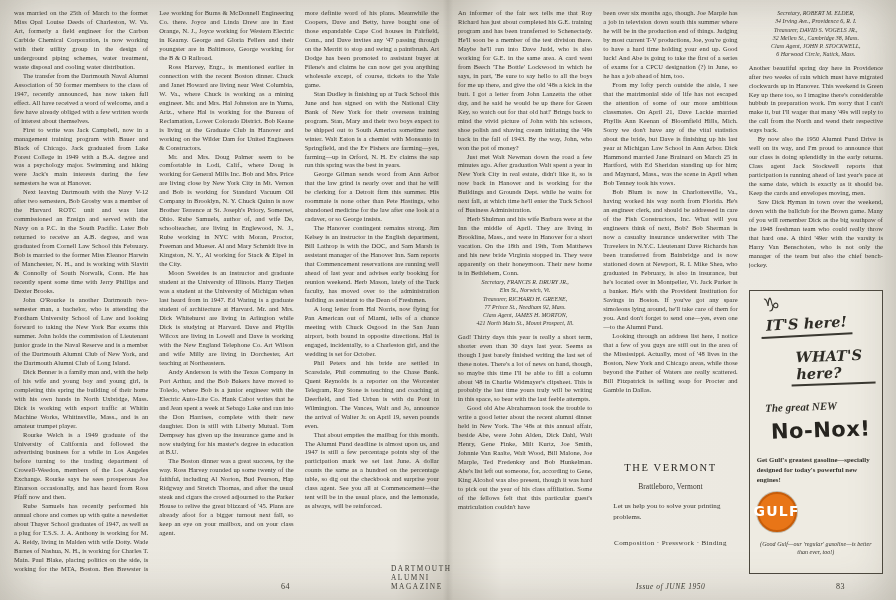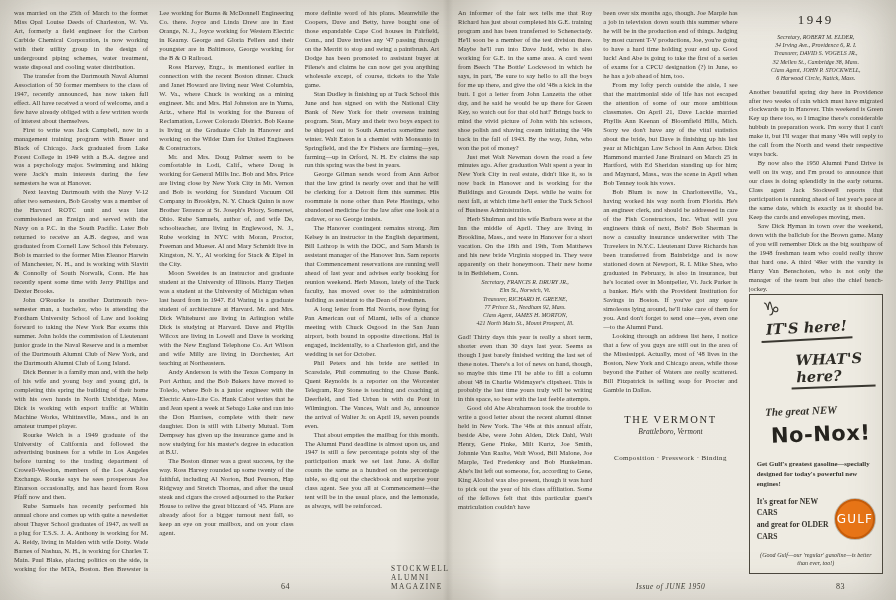--- a/index.html
+++ b/index.html
@@ -37,22 +37,22 @@
     text-align:center;font-size:13px;letter-spacing:2.5px;
     font-weight:400;margin:7px 0 4px;color:#2d2b26;
   }
   .officers{text-align:center;font-size:5.9px;line-height:1.4;margin:0 0 5px;}
   .officers p.officer-line{margin:0;font-style:italic;}
   
   .ad-vermont{
     margin-top:auto;height:190px;box-sizing:border-box;
     padding:18px 6px 4px;text-align:center;
   }
-  .vt-name{font-size:10.5px;letter-spacing:1.6px;line-height:1.4;color:#2c2a25;}
-  .vt-loc{font-style:italic;font-size:7.5px;}
+  .vt-name{font-size:10.5px;letter-spacing:1.6px;line-height:1.4;color:#2c2a25;margin-top:48px;}
+  .vt-loc{font-size:7.5px;margin-top:7px;}
   .vt-body{text-align:left;font-size:7px;line-height:1.62;margin-top:13px;padding:0 4px;}
   .vt-body2{text-align:left;font-size:7px;line-height:1.62;margin-top:8px;padding:0 4px;}
   .vt-services{font-size:7px;margin-top:16px;letter-spacing:.4px;}
   
   .ad-gulf{
     margin-top:auto;height:284px;box-sizing:border-box;
     border:1px solid #4c483e;background:#eeebe2;
     padding:4px 7px 3px;position:relative;overflow:hidden;
   }
   .gulf-ornament{
@@ -75,22 +75,22 @@
     font-size:21px;letter-spacing:.5px;color:#26241f;
     margin:2px 0 0 14px;transform:rotate(-2deg);
   }
   .gulf-pitch{font-weight:bold;font-size:6.8px;line-height:1.45;margin-top:10px;text-align:left;}
   .gulf-row{display:flex;align-items:center;justify-content:space-between;margin-top:7px;}
   .gulf-cars{font-weight:bold;font-size:7.6px;line-height:1.55;text-align:left;}
   .gulf-disc{
     width:36px;height:36px;border-radius:50%;flex:0 0 auto;
     background:#e87517;border:2px solid #c75d0a;color:#fff;
     display:flex;align-items:center;justify-content:center;
-    font-family:"DejaVu Sans",sans-serif;font-weight:normal;
-    font-size:12px;letter-spacing:1.2px;
+    font-family:"DejaVu Sans",sans-serif;font-weight:bold;
+    font-size:14px;letter-spacing:1.2px;
     box-shadow:0 0 0 1px rgba(60,40,10,.25);
   }
   .gulf-foot{font-style:italic;font-size:6px;text-align:center;margin-top:8px;}
   
   .folio{position:absolute;bottom:9px;font-size:8px;letter-spacing:.5px;color:#3a3831;}
   .folio-82{left:281px;}
   .footer-mag{left:391px;font-size:7.3px;letter-spacing:1.6px;}
   .footer-issue{left:188px;font-style:italic;font-size:7.5px;}
   .folio-83{left:388px;}
 </style>
@@ -123,21 +123,21 @@
           <p class="para">more definite word of his plans. Meanwhile the Coopers, Dave and Betty, have bought one of those expandable Cape Cod houses in Fairfield, Conn., and Dave invites any '47 passing through on the Merritt to stop and swing a paintbrush. Art Dodge has been promoted to assistant buyer at Filene's and claims he can now get you anything wholesale except, of course, tickets to the Yale game.</p>
           <p class="para">Stan Dudley is finishing up at Tuck School this June and has signed on with the National City Bank of New York for their overseas training program. Stan, Mary and their two boys expect to be shipped out to South America sometime next winter. Walt Eaton is a chemist with Monsanto in Springfield, and the Ev Fishers are farming—yes, farming—up in Orford, N. H. Ev claims the sap run this spring was the best in years.</p>
           <p class="para">George Gilman sends word from Ann Arbor that the law grind is nearly over and that he will be clerking for a Detroit firm this summer. His roommate is none other than Pete Hastings, who abandoned medicine for the law after one look at a cadaver, or so George insists.</p>
           <p class="para">The Hanover contingent remains strong. Jim Kelsey is an instructor in the English department, Bill Lathrop is with the DOC, and Sam Marsh is assistant manager of the Hanover Inn. Sam reports that Commencement reservations are running well ahead of last year and advises early booking for reunion weekend. Herb Mason, lately of the Tuck faculty, has moved over to the administration building as assistant to the Dean of Freshmen.</p>
           <p class="para">A long letter from Hal Norris, now flying for Pan American out of Miami, tells of a chance meeting with Chuck Osgood in the San Juan airport, both bound in opposite directions. Hal is engaged, incidentally, to a Charleston girl, and the wedding is set for October.</p>
           <p class="para">Phil Peters and his bride are settled in Scarsdale, Phil commuting to the Chase Bank. Quent Reynolds is a reporter on the Worcester Telegram, Ray Stone is teaching and coaching at Deerfield, and Ted Urban is with du Pont in Wilmington. The Vances, Walt and Jo, announce the arrival of Walter Jr. on April 19, seven pounds even.</p>
           <p class="para">That about empties the mailbag for this month. The Alumni Fund deadline is almost upon us, and 1947 is still a few percentage points shy of the participation mark we set last June. A dollar counts the same as a hundred on the percentage table, so dig out the checkbook and surprise your class agent. See you all at Commencement—the tent will be in the usual place, and the lemonade, as always, will be reinforced.</p>
         </div>
     </div>
     <div class="folio folio-82">64</div>
-    <div class="folio footer-mag">STOCKWELL ALUMNI MAGAZINE</div>
+    <div class="folio footer-mag">DARTMOUTH ALUMNI MAGAZINE</div>
   </div>
 
   <div class="page page-right">
     <div class="cols">
 
       <div class="col">
         <div class="plist">
             <p class="para">An informer of the fair sex tells me that Roy Richard has just about completed his G.E. training program and has been transferred to Schenectady. He'll soon be a member of the test division there. Maybe he'll run into Dave Judd, who is also working for G.E. in the same area. A card went from Beech 'The Bottle' Lockwood in which he says, in part, 'Be sure to say hello to all the boys for me up there, and give the old '48s a kick in the butt. I got a letter from John Lanzetta the other day, and he said he would be up there for Green Key, so watch out for that old hat!' Brings back to mind the vivid picture of John with his scissors, shoe polish and shaving cream initiating the '49s back in the fall of 1943. By the way, John, who won the pot of money?</p>
             <p class="para">Just met Walt Newman down the road a few minutes ago. After graduation Walt spent a year in New York City in real estate, didn't like it, so is now back in Hanover and is working for the Buildings and Grounds Dept. while he waits for next fall, at which time he'll enter the Tuck School of Business Administration.</p>
             <p class="para">Herb Shulman and his wife Barbara were at the Inn the middle of April. They are living in Brookline, Mass., and were in Hanover for a short vacation. On the 18th and 19th, Tom Matthews and his new bride Virginia stopped in. They were apparently on their honeymoon. Their new home is in Bethlehem, Conn.</p>
@@ -159,26 +159,26 @@
       <div class="col col-flex">
         <div class="plist">
             <p class="para">been over six months ago, though. Joe Marple has a job in television down south this summer where he will be in the production end of things. Judging by most current T-V productions, Joe, you're going to have a hard time holding your end up. Good luck! And Abe is going to take the first of a series of exams for a CPCU designation (?) in June, so he has a job ahead of him, too.</p>
             <p class="para">From my lofty perch outside the aisle, I see that the matrimonial side of life has not escaped the attention of some of our more ambitious classmates. On April 21, Dave Lackie married Phyllis Ann Keenan of Bloomfield Hills, Mich. Sorry we don't have any of the vital statistics about the bride, but Dave is finishing up his last year at Michigan Law School in Ann Arbor. Dick Hammond married Jane Brainard on March 25 in Hartford, with Ed Sheridan standing up for him; and Maynard, Mass., was the scene in April when Bob Tenney took his vows.</p>
             <p class="para">Bob Blum is now in Charlottesville, Va., having worked his way north from Florida. He's an engineer clerk, and should be addressed in care of the Fish Constructors, Inc. What will you engineers think of next, Bob? Bob Sherman is now a casualty insurance underwriter with The Travelers in N.Y.C. Lieutenant Dave Richards has been transferred from Bainbridge and is now stationed down at Newport, R. I. Mike Shea, who graduated in February, is also in insurance, but he's located over in Montpelier, Vt. Jack Parker is a banker. He's with the Provident Institution for Savings in Boston. If you've got any spare simoleons lying around, he'll take care of them for you. And don't forget to send one—yes, even one—to the Alumni Fund.</p>
             <p class="para">Looking through an address list here, I notice that a few of you guys are still out in the area of the Mississippi. Actually, most of '48 lives in the Boston, New York and Chicago areas, while those beyond the Father of Waters are really scattered. Bill Fitzpatrick is selling soap for Procter and Gamble in Dallas.</p>
           </div>
         <div class="ad-vermont">
           <div class="vt-name">THE VERMONT</div>
           <div class="vt-loc">Brattleboro, Vermont</div>
+          <div class="vt-body2">Let us help you to solve your printing problems.</div>
           <div class="vt-services">Composition · Presswork · Binding</div>
         </div>
       </div>
 
       <div class="col col-flex">
-        <h2 class="class-year" style="margin-top:2px;">1949</h2>
         <div class="officers">
             <p class="officer-line">Secretary, ROBERT M. ELDER,</p>
             <p class="officer-line">34 Irving Ave., Providence 6, R. I.</p>
             <p class="officer-line">Treasurer, DAVID S. VOGELS JR.,</p>
             <p class="officer-line">32 Mellen St., Cambridge 38, Mass.</p>
             <p class="officer-line">Class Agent, JOHN P. STOCKWELL,</p>
             <p class="officer-line">6 Harwood Circle, Natick, Mass.</p>
           </div>
         <div class="plist">
             <p class="para">Another beautiful spring day here in Providence after two weeks of rain which must have migrated clockwards up in Hanover. This weekend is Green Key up there too, so I imagine there's considerable hubbub in preparation work. I'm sorry that I can't make it, but I'll wager that many '49s will reply to the call from the North and wend their respective ways back.</p>
@@ -191,24 +191,20 @@
           <div class="gulf-phrase1">
             <span class="ribbon">IT'S here!</span>
           </div>
           <div class="gulf-phrase2">
             <span class="ribbon">WHAT'S here?</span>
           </div>
           <div class="gulf-great">The great NEW</div>
           <div class="gulf-nonox">No-Nox!</div>
           <div class="gulf-pitch">Get Gulf's greatest gasoline—specially designed for today's powerful new engines!</div>
           <div class="gulf-row">
-            <div class="gulf-cars">
-              <div>It's great for NEW CARS</div>
-              <div>and great for OLDER CARS</div>
-            </div>
             <div class="gulf-disc">GULF</div>
           </div>
           <div class="gulf-foot">(Good Gulf—our 'regular' gasoline—is better than ever, too!)</div>
         </div>
       </div>
 
     </div>
     <div class="folio footer-issue">Issue of JUNE 1950</div>
     <div class="folio folio-83">83</div>
   </div>

